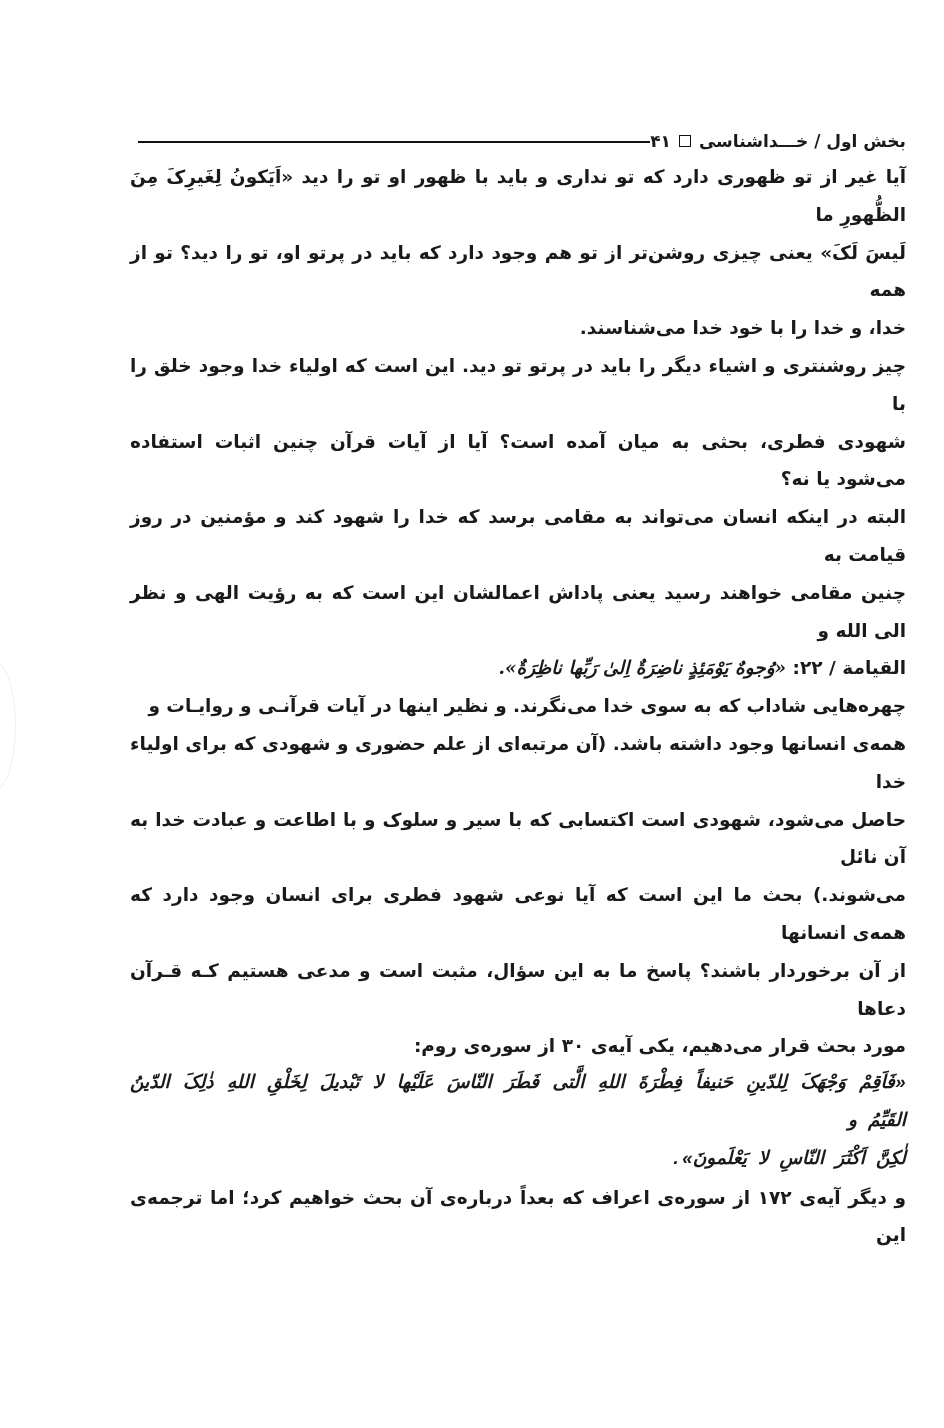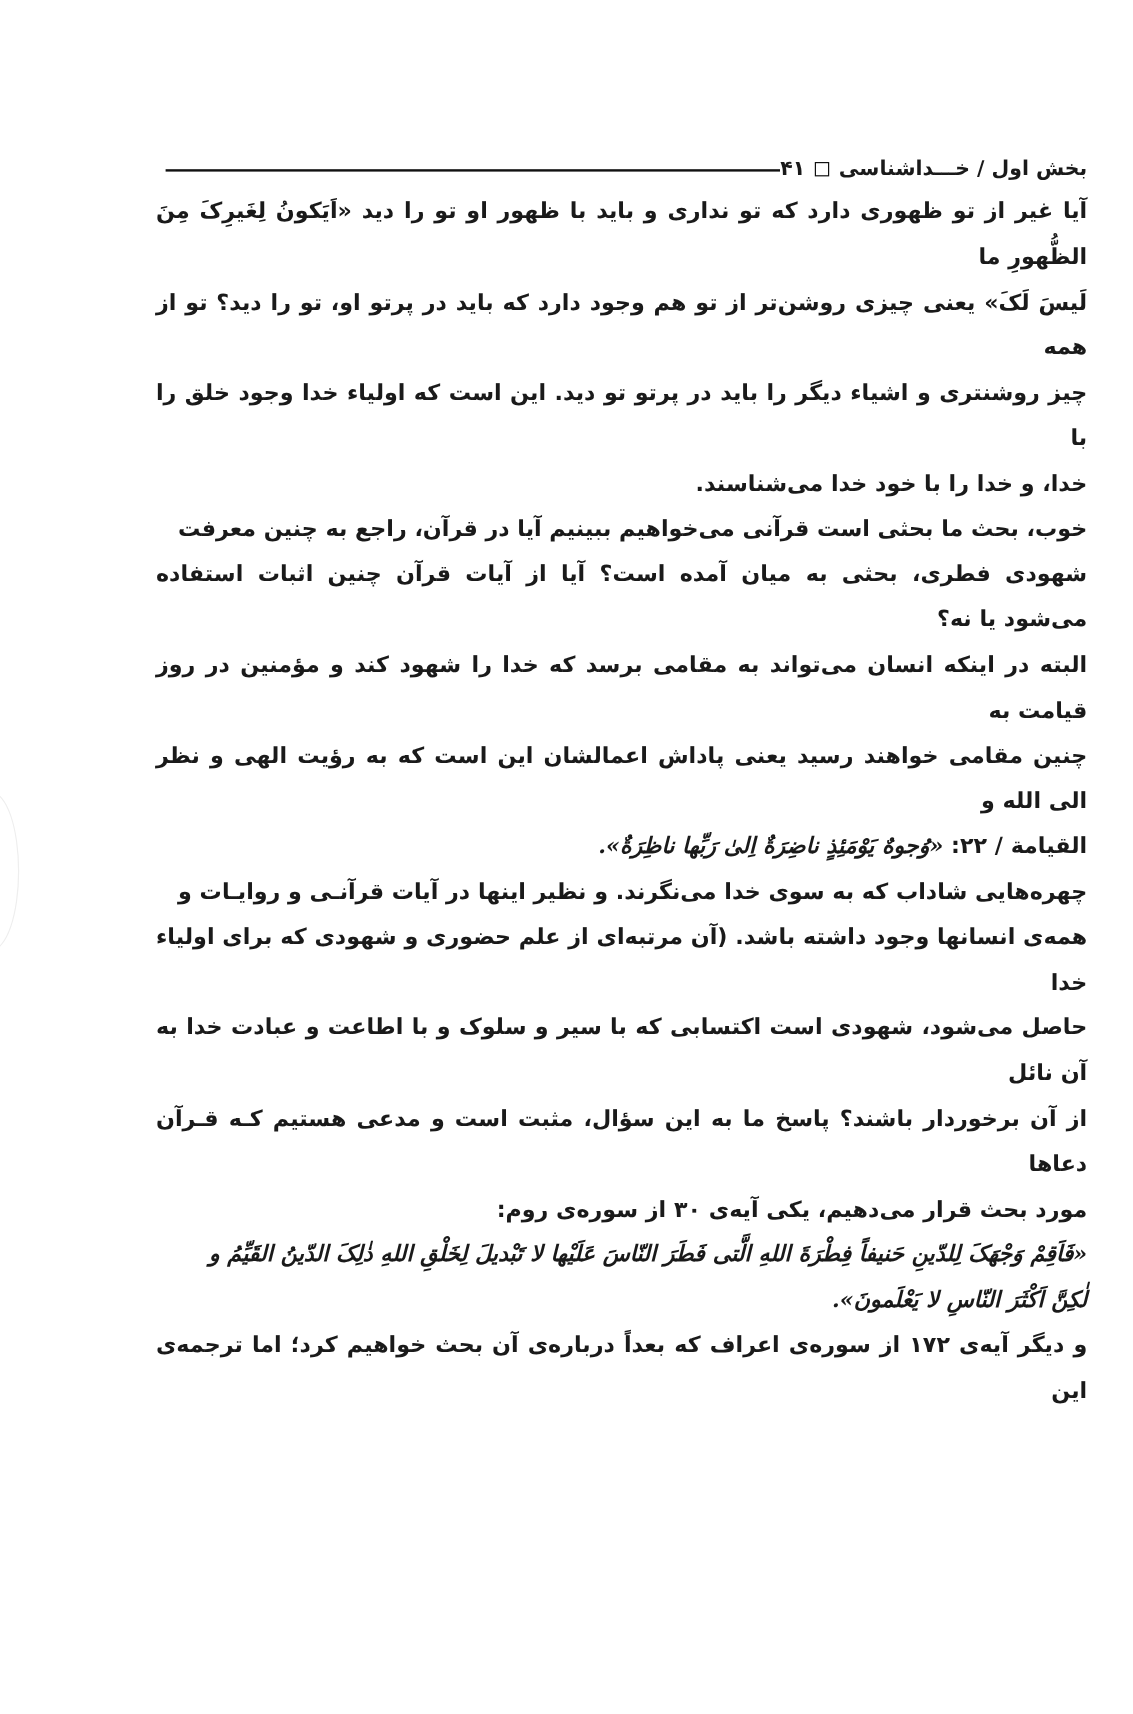--- a/index.html
+++ b/index.html
@@ -79,20 +79,21 @@
       margin: 0;
       text-align-last: right;
     }
     .quran {
       font-family: "DejaVu Serif", serif;
       font-style: italic;
       font-weight: bold;
     }
     .quran-block {
       padding-right: 0;
+      font-family: Liberation Mono, monospace;
     }
     .line { display: block; }
   </style>
 </head>
 <body>
 
 <div class="page">
   <div class="punch-hole"></div>
 
   <div class="running-head">
@@ -101,39 +102,39 @@
       <span class="head-box"></span>
       <span>۴۱</span>
     </div>
     <div class="head-rule"></div>
   </div>
 
   <div class="body-text">
     <p>
       <span class="line">آیا غیر از تو ظهوری دارد که تو نداری و باید با ظهور او تو را دید «اَیَکونُ لِغَیرِکَ مِنَ الظُّهورِ ما</span>
       <span class="line">لَیسَ لَکَ» یعنی چیزی روشن‌تر از تو هم وجود دارد که باید در پرتو او، تو را دید؟ تو از همه</span>
+      <span class="line">خدا، و خدا را با خود خدا می‌شناسند.</span>
       <span class="line">چیز روشنتری و اشیاء دیگر را باید در پرتو تو دید. این است که اولیاء خدا وجود خلق را با</span>
-      <span class="line">خدا، و خدا را با خود خدا می‌شناسند.</span>
     </p>
     <p>
-      <span class="line">خوب، بحث ما بحثی است قرآنی می‌خواهیم ببینیم آیا در قرآن، راجع به چنین معرفت</span>
       <span class="line">شهودی فطری، بحثی به میان آمده است؟ آیا از آیات قرآن چنین اثبات استفاده می‌شود یا نه؟</span>
       <span class="line">البته در اینکه انسان می‌تواند به مقامی برسد که خدا را شهود کند و مؤمنین در روز قیامت به</span>
       <span class="line">چنین مقامی خواهند رسید یعنی پاداش اعمالشان این است که به رؤیت الهی و نظر الی الله و</span>
     </p>
     <p>
       <span class="line">
         <span>القیامة / ۲۲:</span>
         <span class="quran">«وُجوهٌ یَوْمَئِذٍ ناضِرَةٌ اِلیٰ رَبِّها ناظِرَةٌ».</span>
       </span>
     </p>
     <p>
       <span class="line">چهره‌هایی شاداب که به سوی خدا می‌نگرند. و نظیر اینها در آیات قرآنـی و روایـات و</span>
       <span class="line">همه‌ی انسانها وجود داشته باشد. (آن مرتبه‌ای از علم حضوری و شهودی که برای اولیاء خدا</span>
       <span class="line">حاصل می‌شود، شهودی است اکتسابی که با سیر و سلوک و با اطاعت و عبادت خدا به آن نائل</span>
+      <span class="line">می‌شوند.) بحث ما این است که آیا نوعی شهود فطری برای انسان وجود دارد که همه‌ی انسانها</span>
       <span class="line">از آن برخوردار باشند؟ پاسخ ما به این سؤال، مثبت است و مدعی هستیم کـه قـرآن دعاها</span>
       <span class="line">مورد بحث قرار می‌دهیم، یکی آیه‌ی ۳۰ از سوره‌ی روم:</span>
     </p>
     <p class="quran quran-block">
       <span class="line">«فَاَقِمْ وَجْهَکَ لِلدّینِ حَنیفاً فِطْرَةَ اللهِ الَّتی فَطَرَ النّاسَ عَلَیْها لا تَبْدیلَ لِخَلْقِ اللهِ ذٰلِکَ الدّینُ القَیِّمُ و</span>
       <span class="line">لٰکِنَّ اَکْثَرَ النّاسِ لا یَعْلَمونَ».</span>
     </p>
     <p>
       <span class="line">و دیگر آیه‌ی ۱۷۲ از سوره‌ی اعراف که بعداً درباره‌ی آن بحث خواهیم کرد؛ اما ترجمه‌ی این</span>
 

